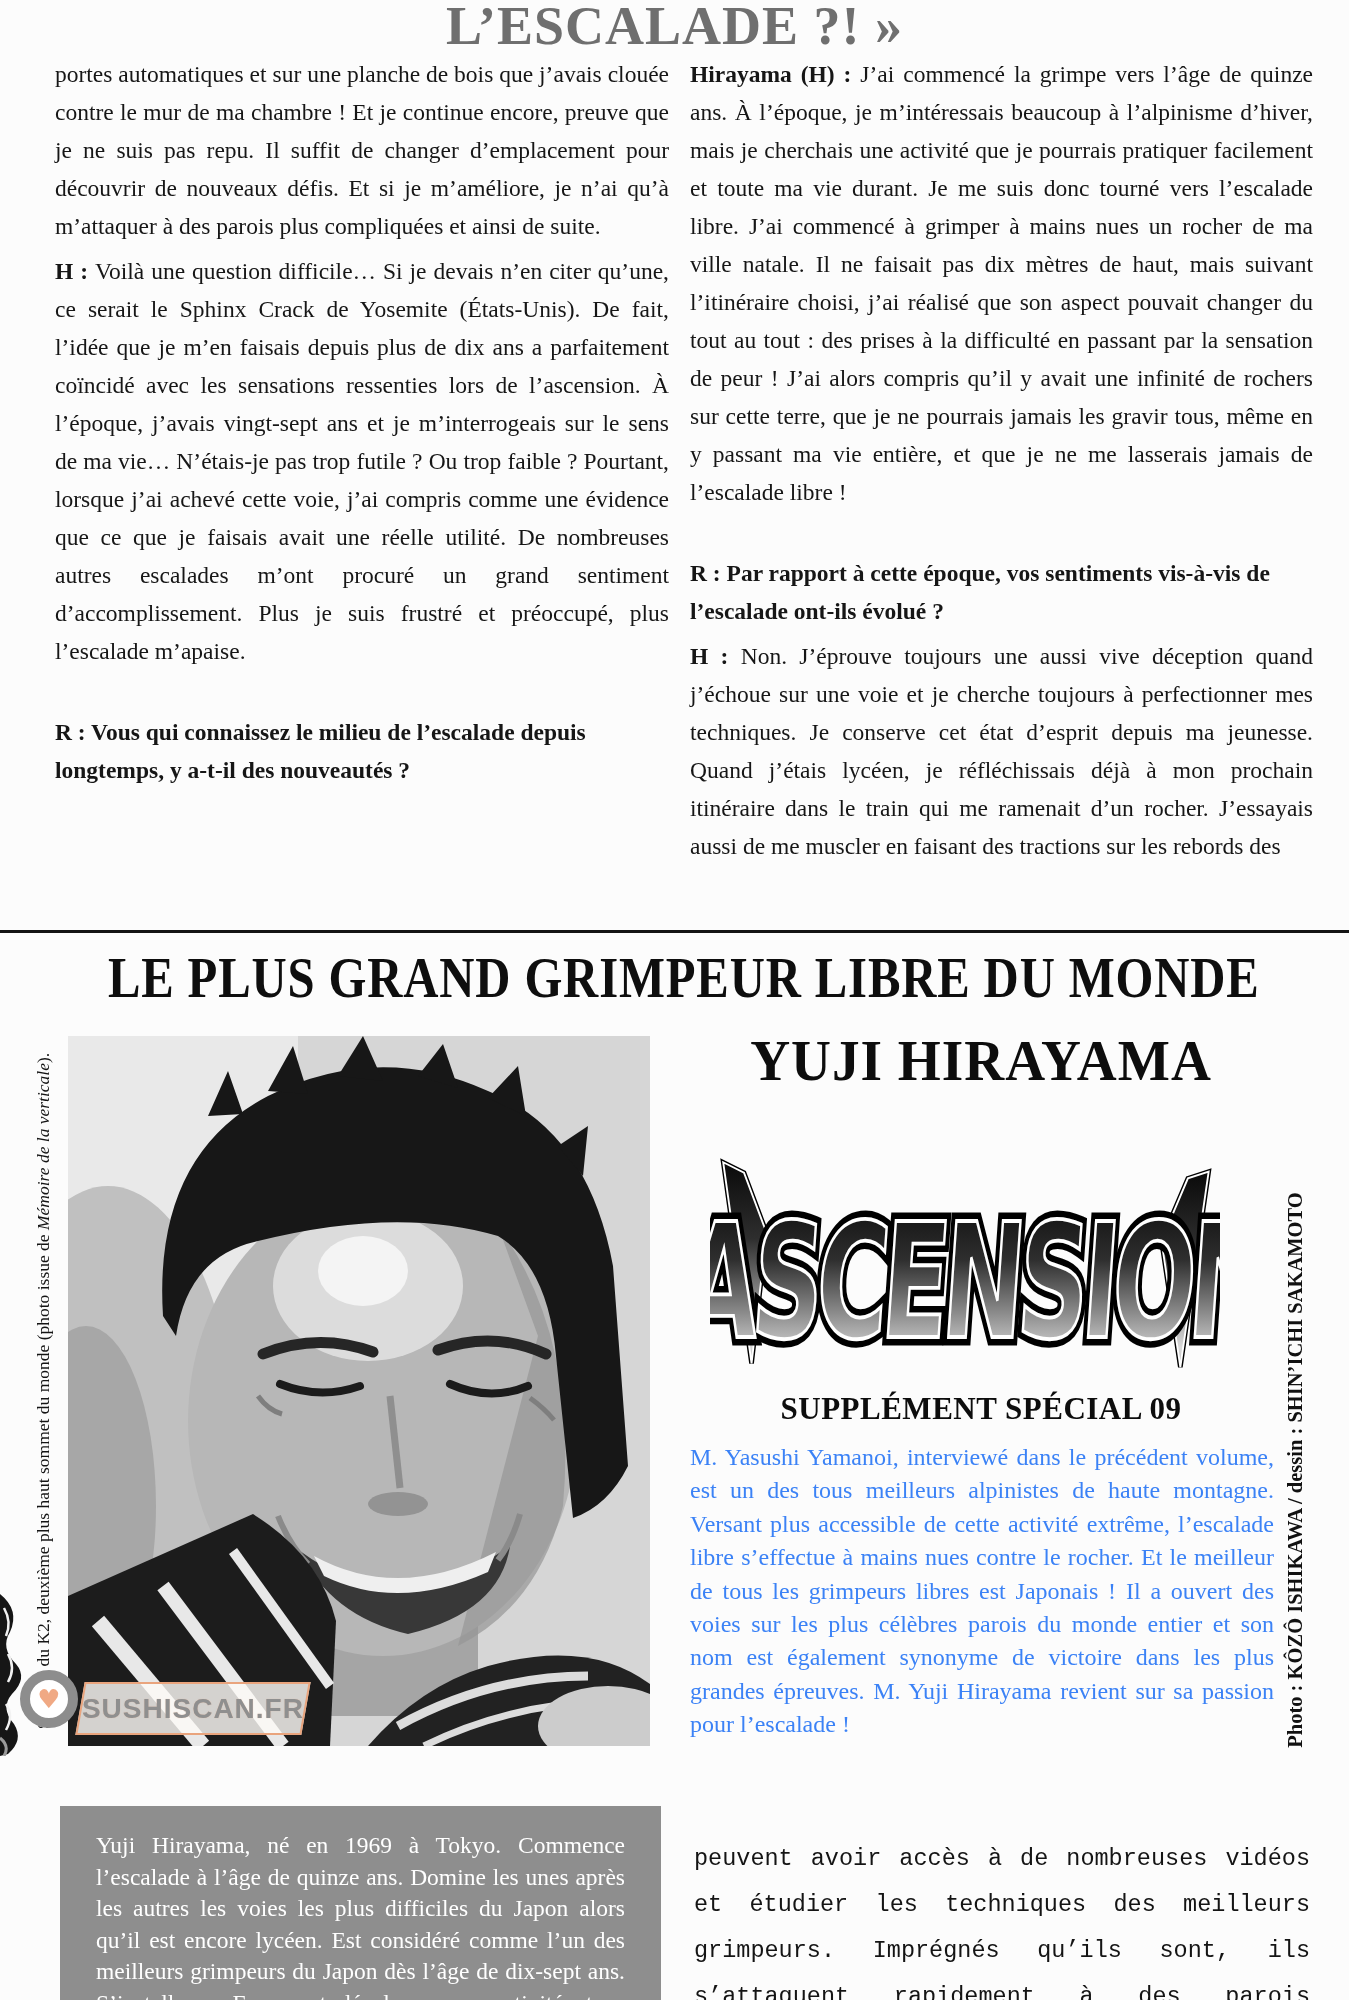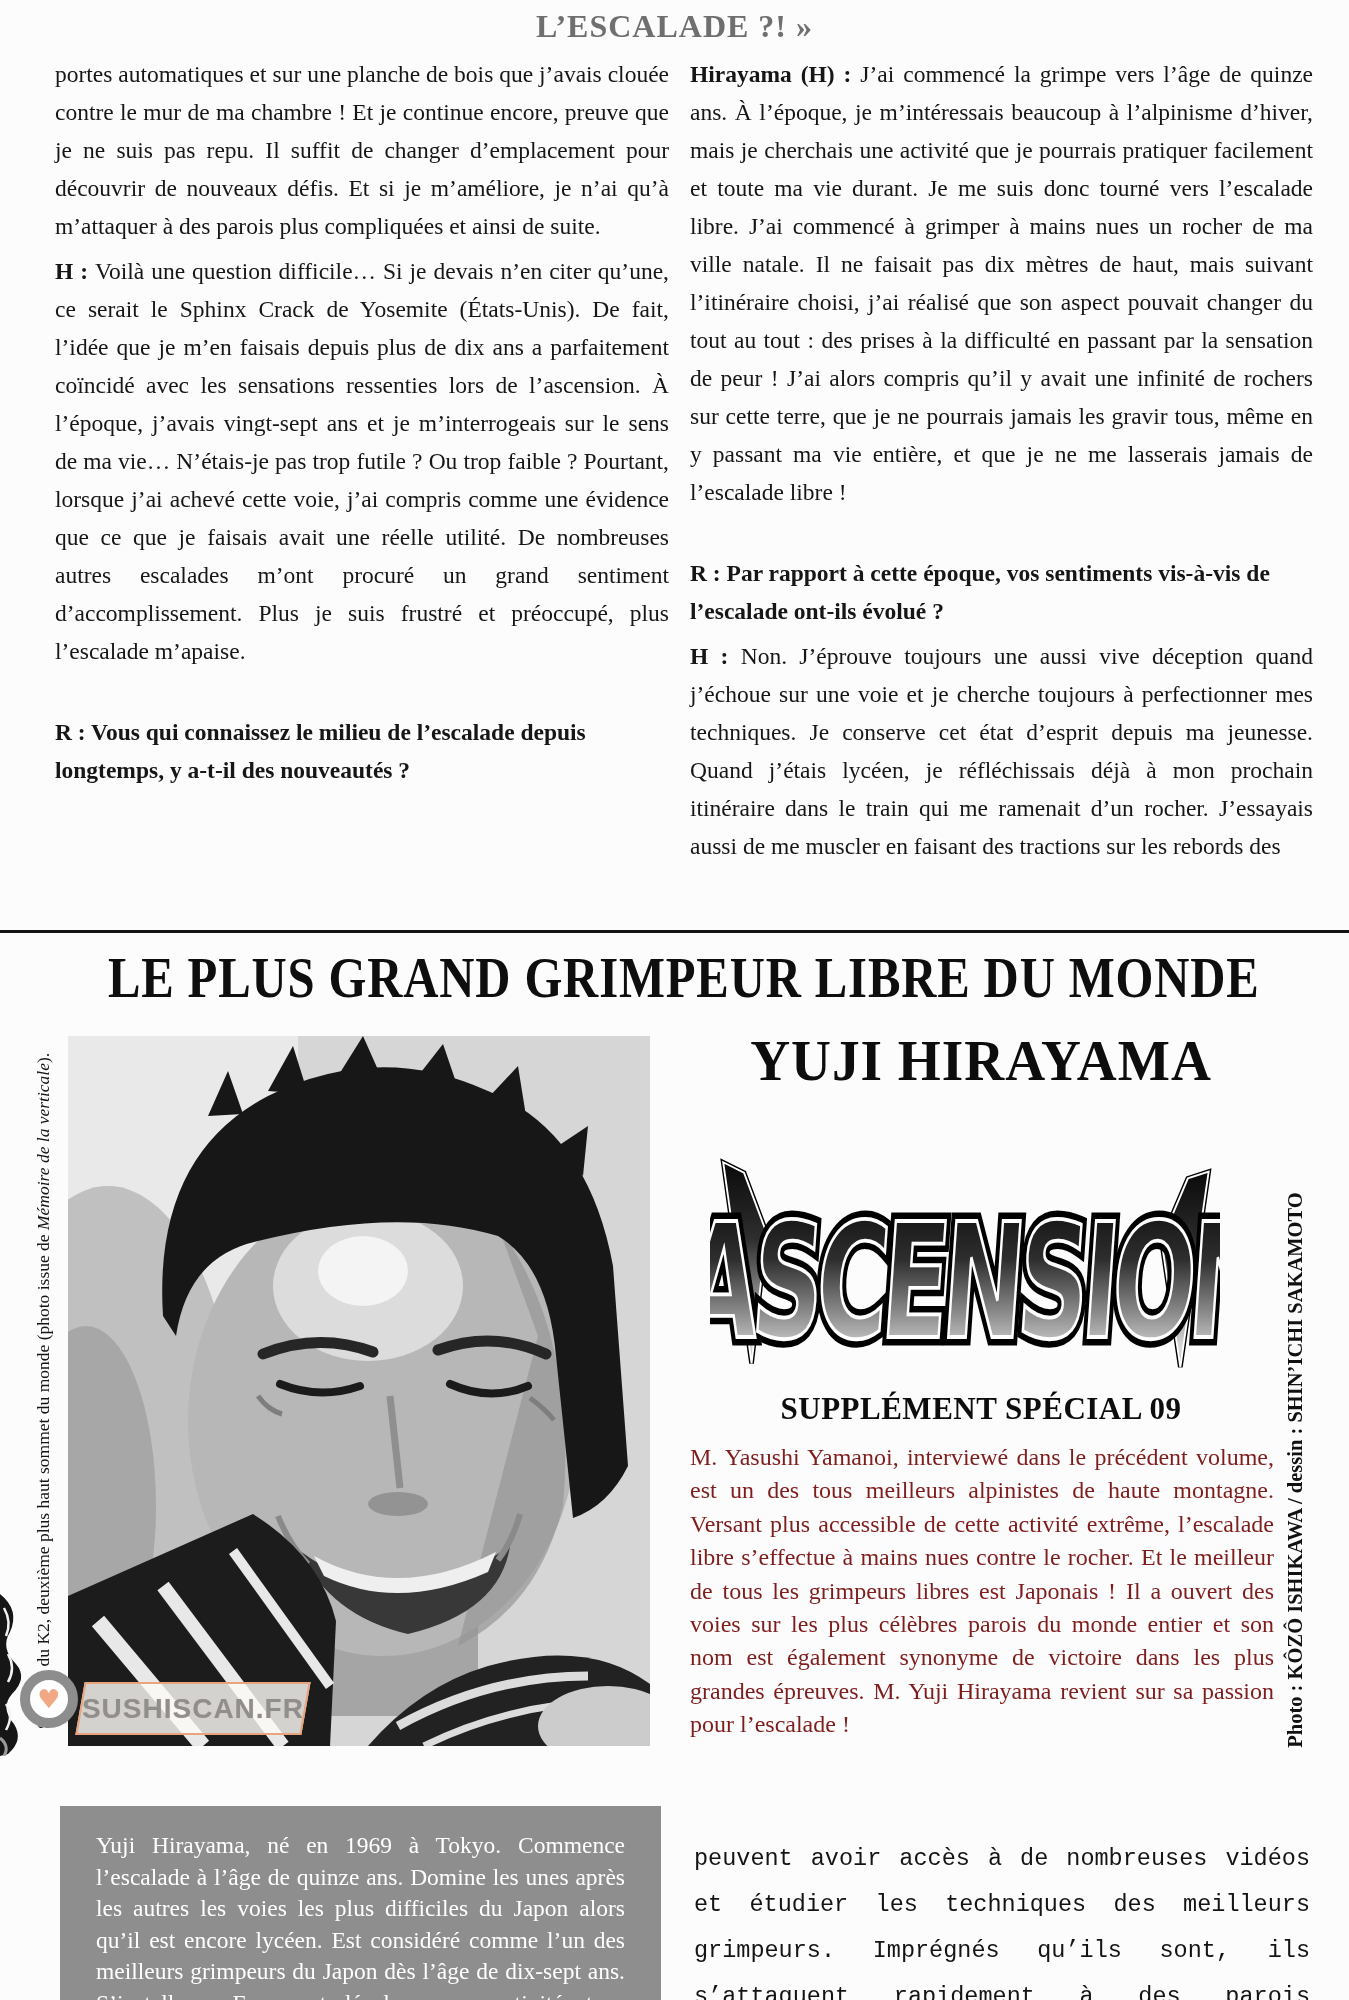--- a/index.html
+++ b/index.html
@@ -4,21 +4,21 @@
 <style>
   html,body{margin:0;padding:0;background:#e5e5e5;}
   .page{
     position:relative;width:1349px;height:2000px;margin:0 auto;
     background:#fcfcfc;overflow:hidden;
     font-family:"Liberation Serif",serif;color:#161616;
   }
   
   .top-title{
     position:absolute;top:0;left:0;width:100%;text-align:center;
-    font-size:32px;line-height:52px;font-weight:bold;color:#6f6f6f;
+    font-size:54px;line-height:52px;font-weight:bold;color:#6f6f6f;
     letter-spacing:1px;white-space:nowrap;
   }
   .col{position:absolute;top:55px;font-size:23.5px;line-height:38px;text-align:justify;}
   .col p{margin:0 0 7px 0;}
   .col p.question{font-weight:bold;margin-top:43px;margin-bottom:7px;text-align:left;}
   .col p.question:first-child{margin-top:0;}
   .col-left{left:55px;width:614px;}
   .col-right{left:690px;width:623px;}
   .rule{position:absolute;left:0;top:930px;width:1349px;height:3px;background:#141414;}
   
@@ -44,21 +44,21 @@
     font-size:57px;line-height:62px;font-weight:bold;letter-spacing:1px;
     white-space:nowrap;color:#0d0d0d;transform:scaleX(0.97);
   }
   .logo-box{position:absolute;left:710px;top:1116px;width:510px;height:272px;}
   .supplement{
     position:absolute;left:690px;top:1391px;width:582px;text-align:center;
     font-size:31px;font-weight:bold;letter-spacing:.5px;color:#0d0d0d;white-space:nowrap;
   }
   .intro{
     position:absolute;left:690px;top:1441px;width:584px;
-    font-size:24px;line-height:33.4px;text-align:justify;color:#7f1d1d;
+    font-size:24px;line-height:33.4px;text-align:justify;color:#3b82f6;
   }
   
   .wm-circle{
     position:absolute;left:20px;top:1670px;width:38px;height:38px;border-radius:50%;
     background:#ffffff;border:10px solid #8d8d8d;display:flex;align-items:center;justify-content:center;
     z-index:5;
   }
   .wm-heart{font-family:"DejaVu Sans",sans-serif;font-size:26px;line-height:26px;color:#f0a984;}
   .wm-banner{
     position:absolute;left:80px;top:1682px;width:222px;height:49px;z-index:4;

